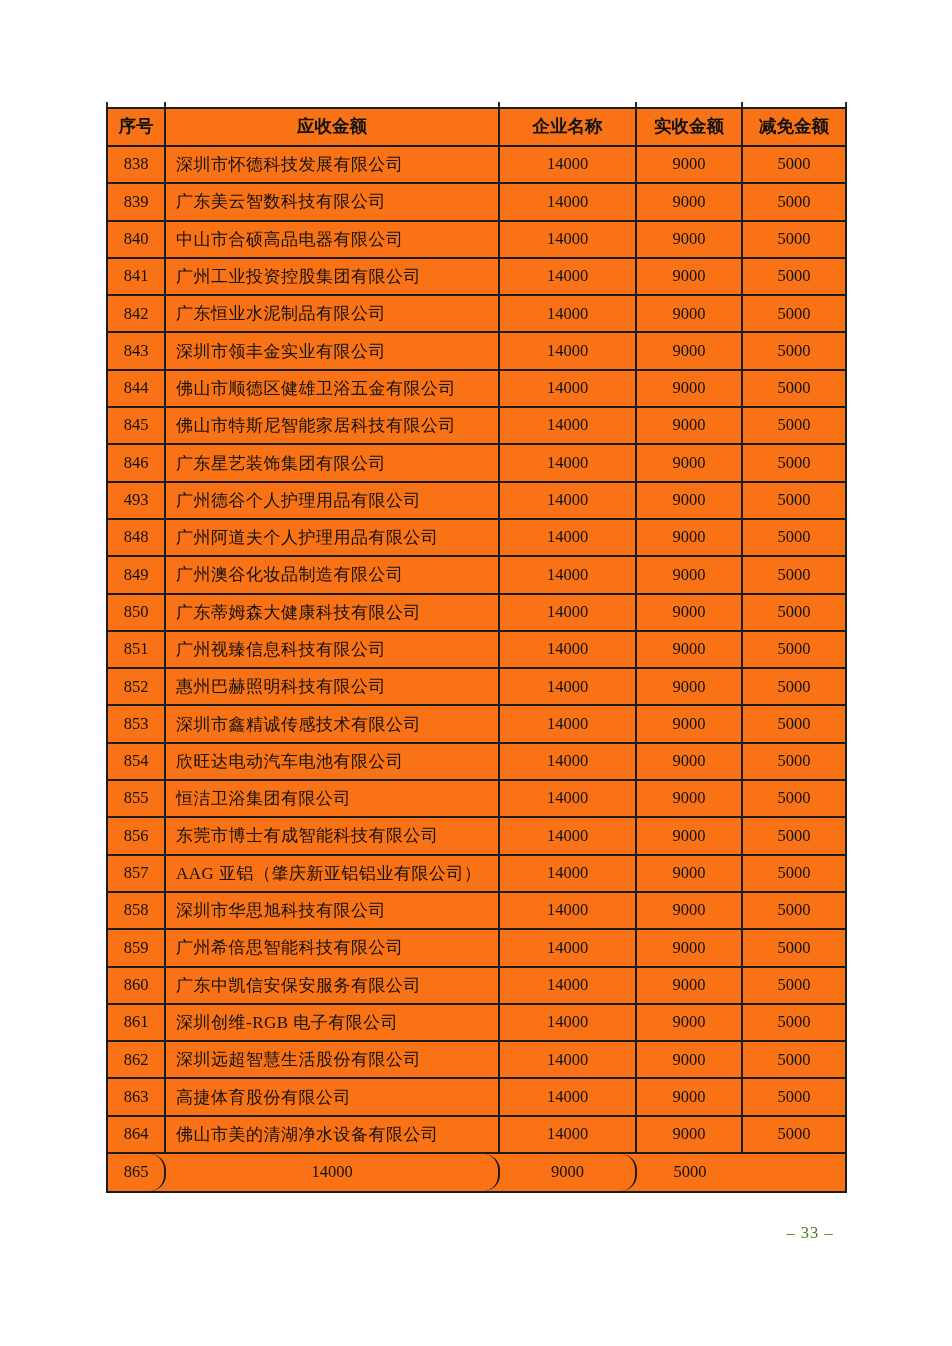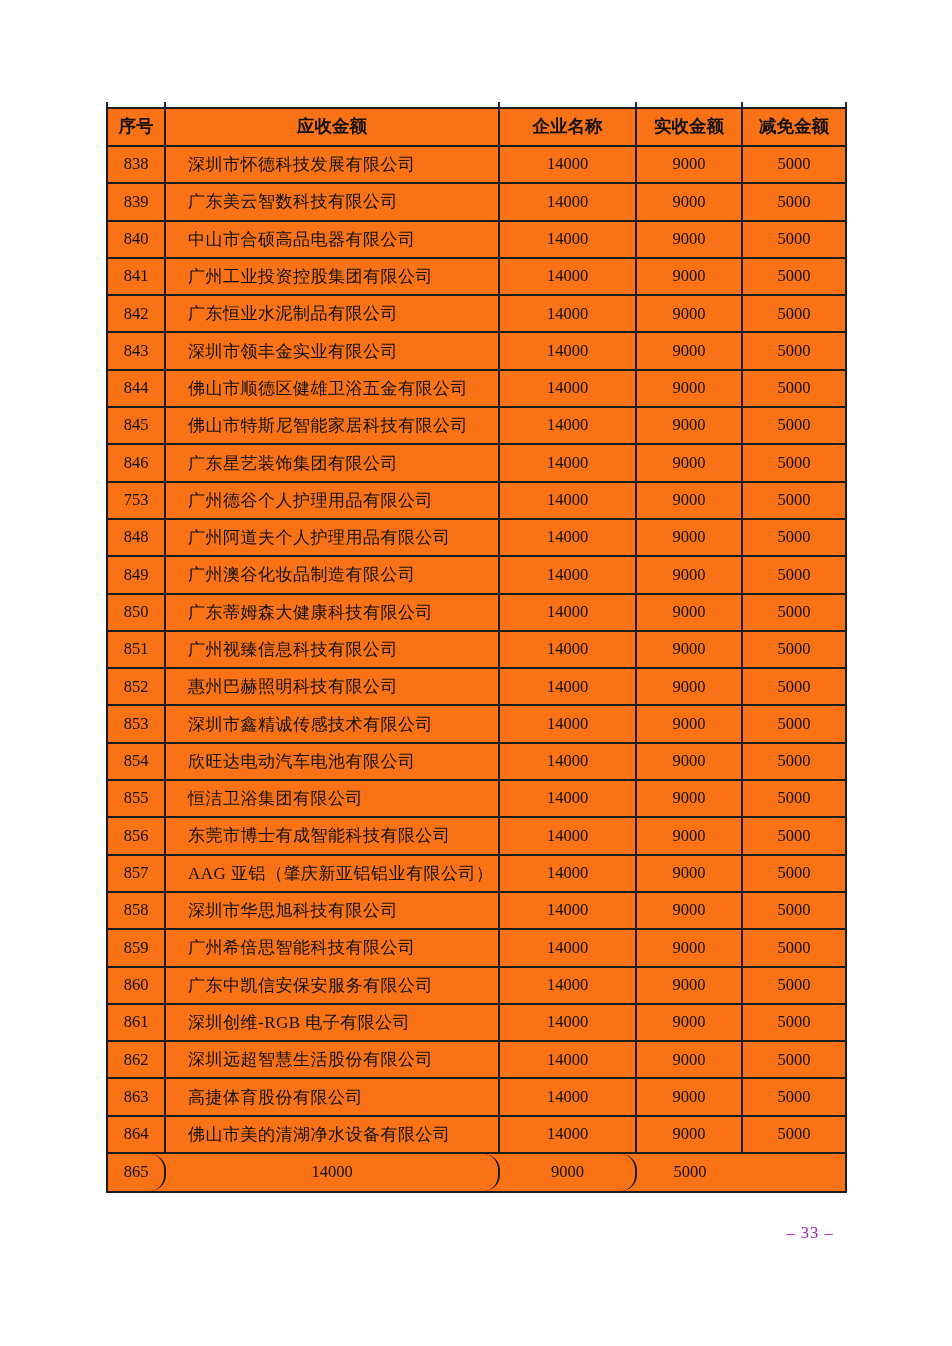--- a/index.html
+++ b/index.html
@@ -35,38 +35,38 @@
     border-bottom: 2px solid #1c1c1c;
     font-size: 17px;
     line-height: 1;
     white-space: nowrap;
     overflow: hidden;
     box-sizing: border-box;
   }
   .c.last-col { border-right: none; }
   .c.last-row { border-bottom: none; border-radius: 16px; }
   .c.head { font-weight: bold; font-size: 17.5px; }
-  .c.name { justify-content: flex-start; padding-left: 22px; letter-spacing: 0.5px; }
+  .c.name { justify-content: flex-start; padding-left: 10px; letter-spacing: 0.5px; }
   .c.num { font-size: 16.5px; }
   .tick {
     position: absolute;
     width: 2px;
     height: 5px;
     top: -7px;
     background: #2a2a2a;
   }
   .page-number {
     position: absolute;
     left: 770px;
     top: 1223px;
     width: 80px;
     text-align: center;
     font-size: 16.5px;
     letter-spacing: 1px;
-    color: #a21caf;
+    color: #4d7c0f;
   }
 </style>
 </head>
 <body>
 
 <div class="fee-table" id="fee-table">
   <div class="c head">序号</div>
   <div class="c head">应收金额</div>
   <div class="c head">企业名称</div>
   <div class="c head">实收金额</div>
@@ -109,21 +109,21 @@
     <div class="c num">845</div>
     <div class="c name">佛山市特斯尼智能家居科技有限公司</div>
     <div class="c num">14000</div>
     <div class="c num">9000</div>
     <div class="c num last-col">5000</div>
     <div class="c num">846</div>
     <div class="c name">广东星艺装饰集团有限公司</div>
     <div class="c num">14000</div>
     <div class="c num">9000</div>
     <div class="c num last-col">5000</div>
-    <div class="c num">753</div>
+    <div class="c num">493</div>
     <div class="c name">广州德谷个人护理用品有限公司</div>
     <div class="c num">14000</div>
     <div class="c num">9000</div>
     <div class="c num last-col">5000</div>
     <div class="c num">848</div>
     <div class="c name">广州阿道夫个人护理用品有限公司</div>
     <div class="c num">14000</div>
     <div class="c num">9000</div>
     <div class="c num last-col">5000</div>
     <div class="c num">849</div>

